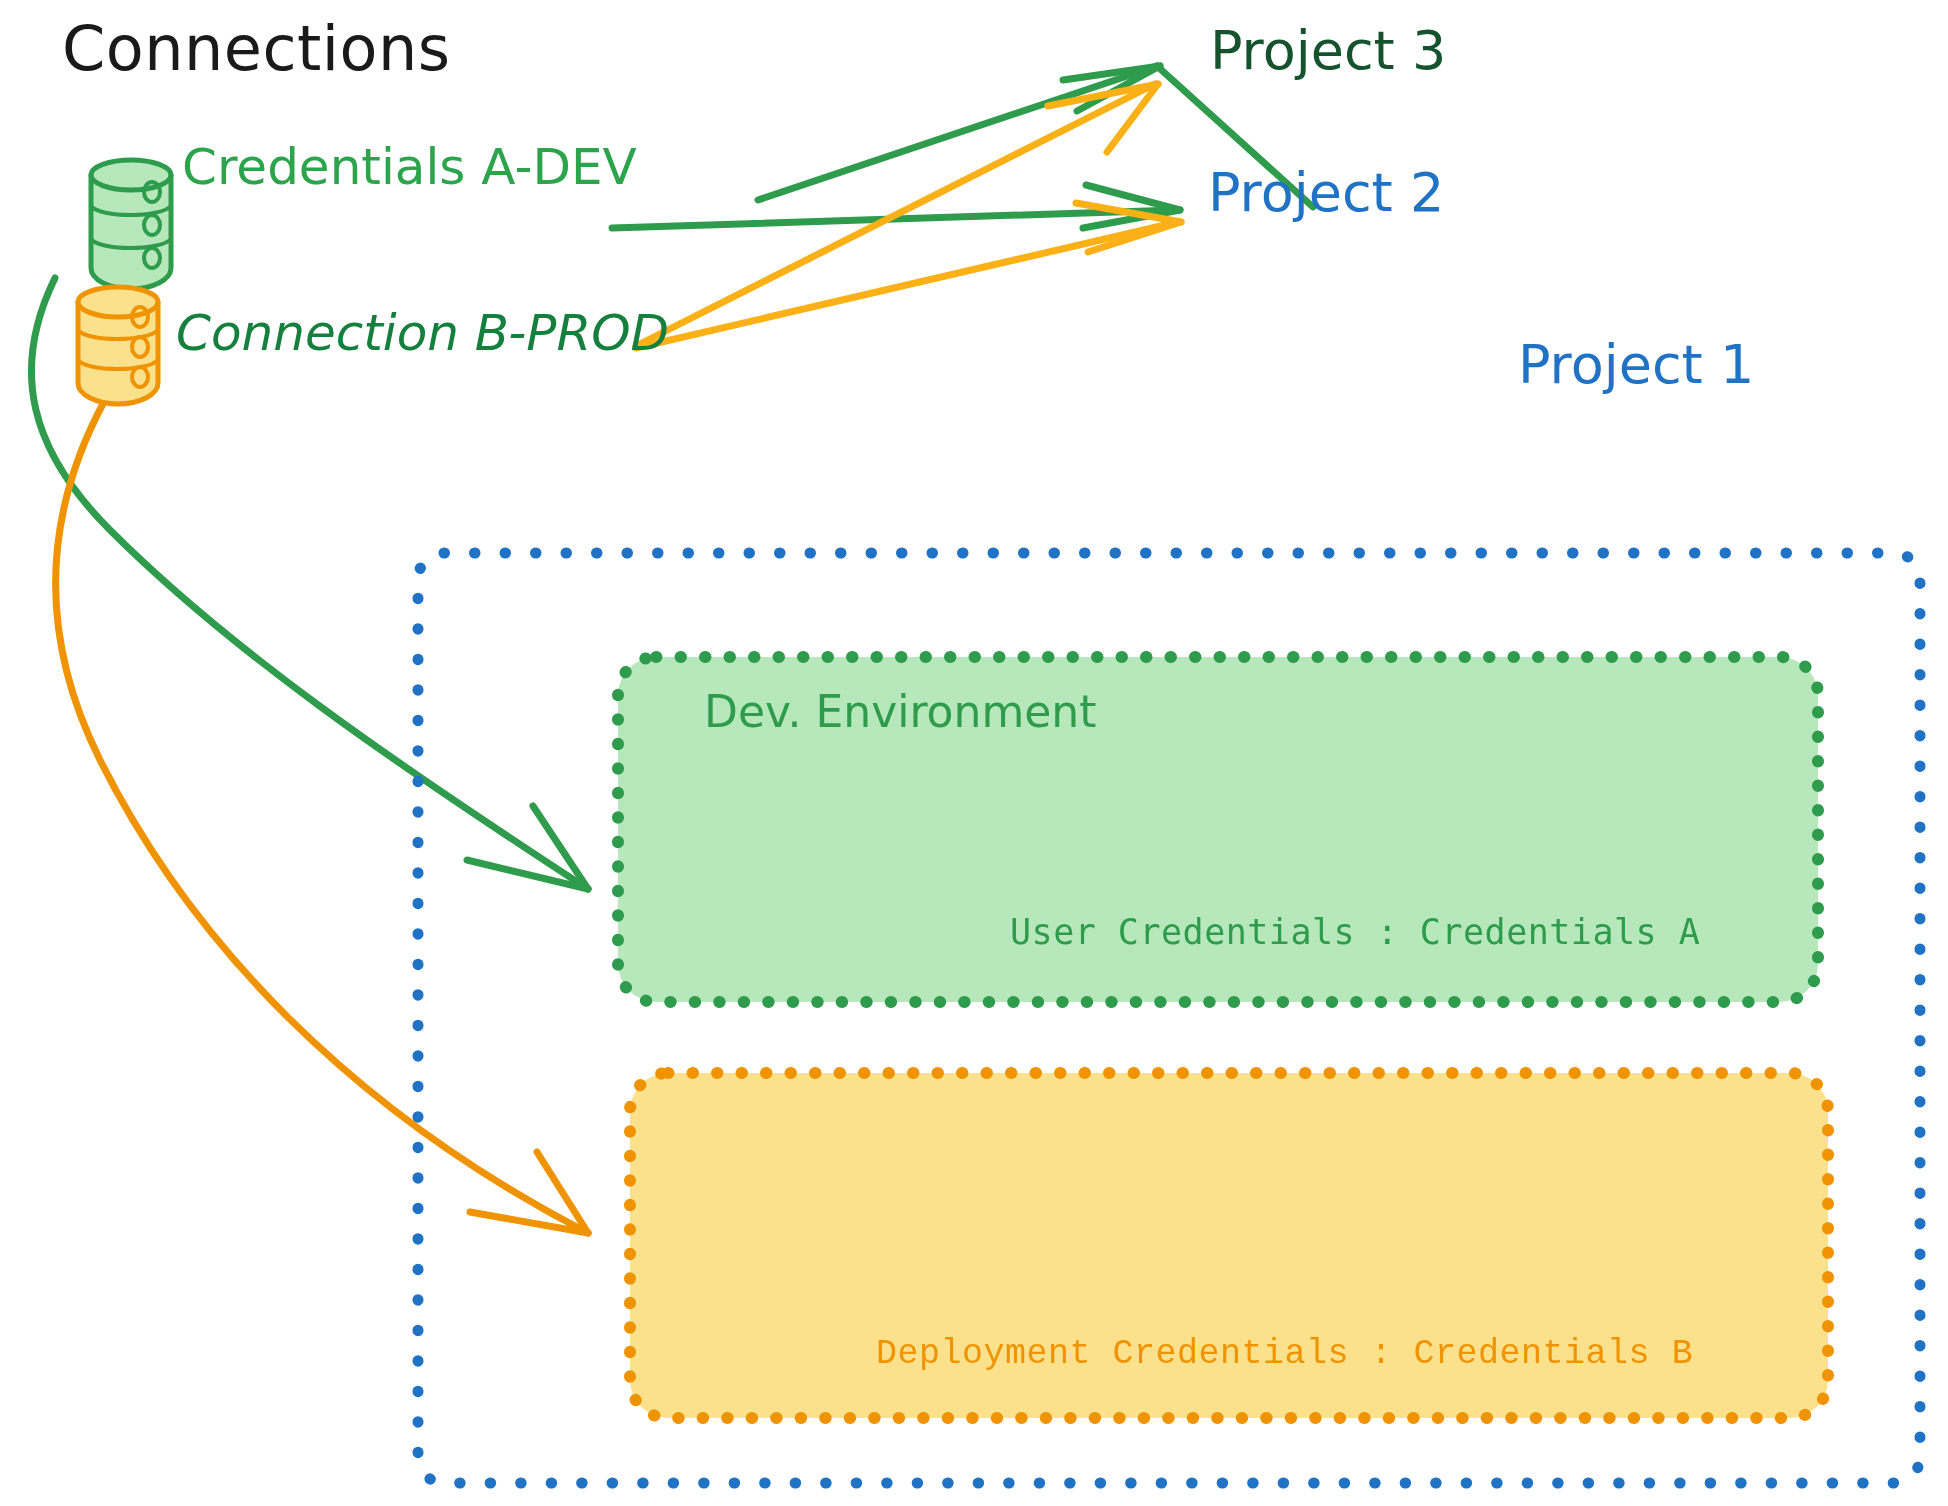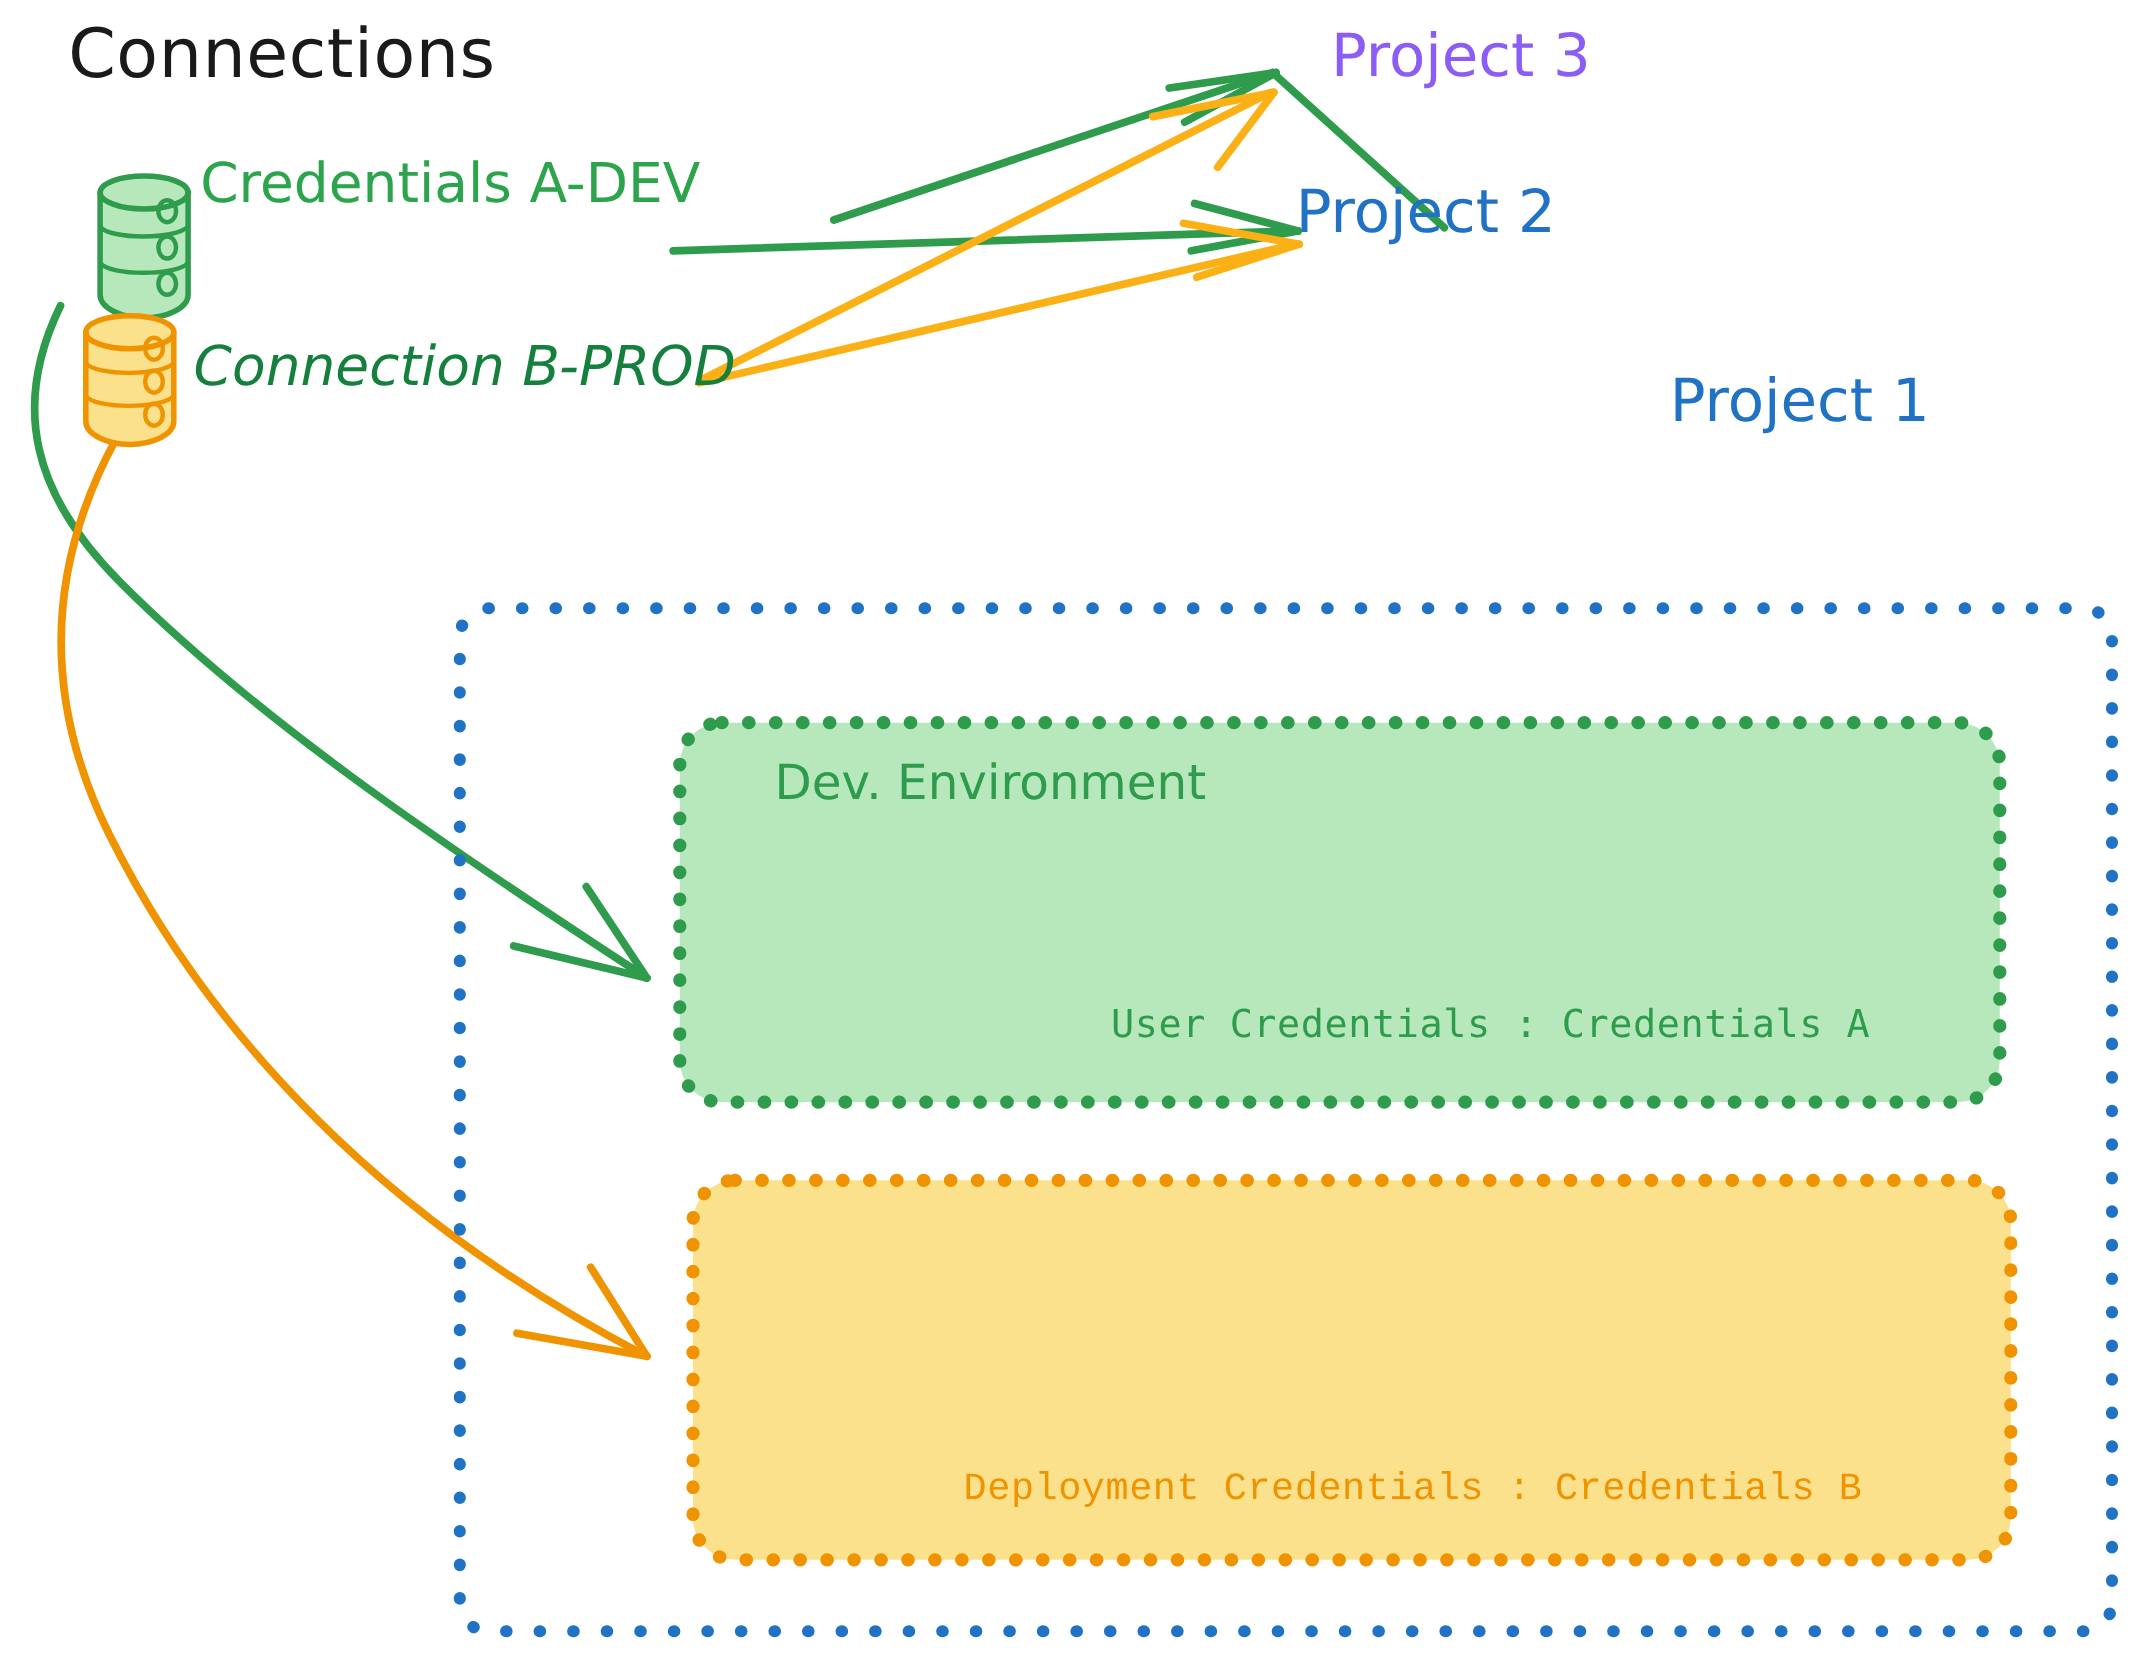--- a/index.html
+++ b/index.html
@@ -47,25 +47,25 @@
     left: 176px;
     top: 308px;
     font-size: 50px;
     color: #15803d;
     font-style: italic;
   }
   #label-project-3 {
     left: 1210px;
     top: 24px;
     font-size: 54px;
-    color: #8b5cf6;
+    color: #14532d;
     text-align: right;
   }
   #label-project-2 {
-    left: 1178px;
+    left: 1208px;
     top: 166px;
     font-size: 54px;
     color: #1f72c4;
   }
   #label-project-1 {
     left: 1518px;
     top: 338px;
     font-size: 54px;
     color: #1f72c4;
   }

